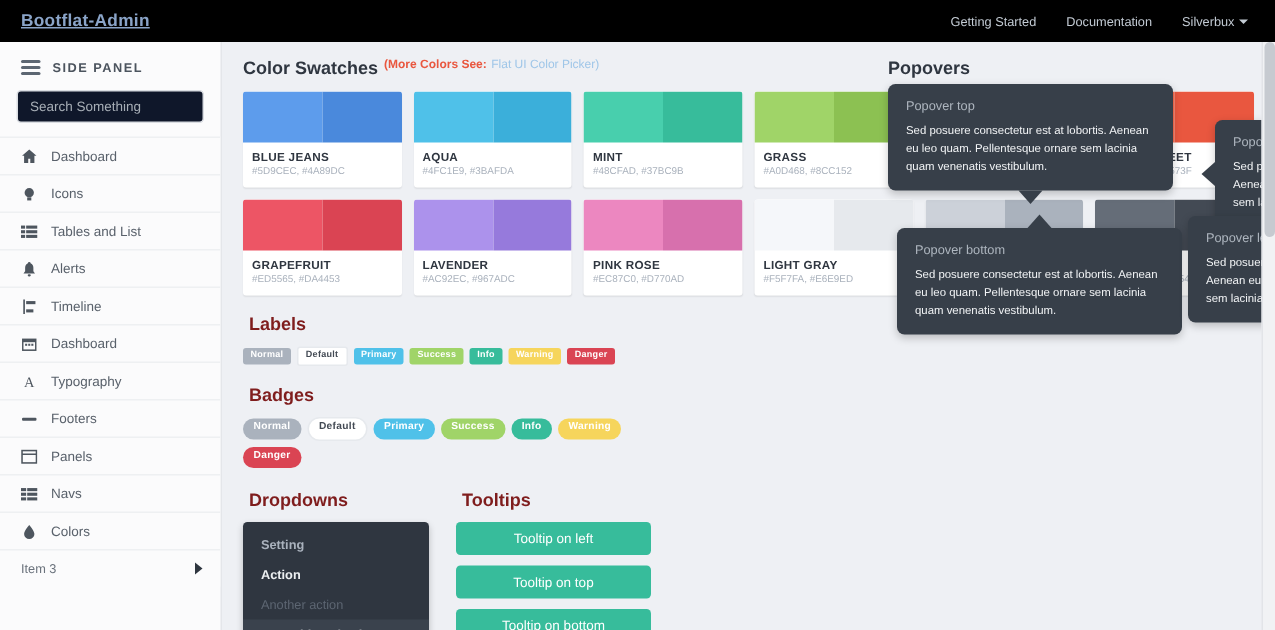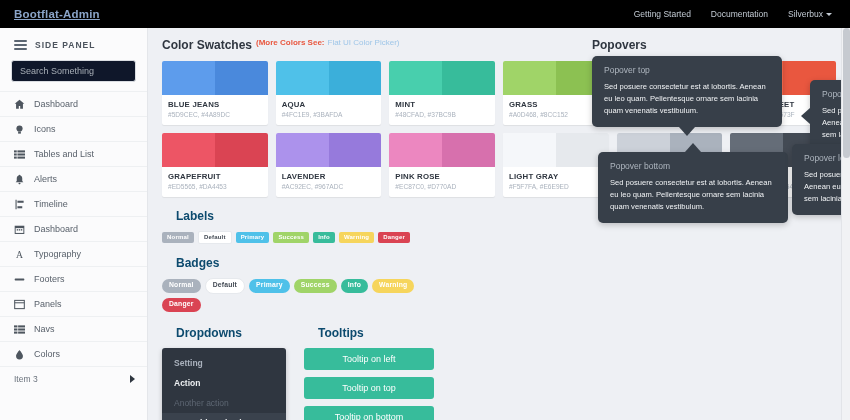--- a/index.html
+++ b/index.html
@@ -66,21 +66,21 @@
   
   .sw-grid { display: grid; grid-template-columns: repeat(6, 1fr); gap: 8px; }
   .sw-card { background: #fff; border-radius: 2px; box-shadow: 0 1px 1px rgba(0,0,0,.07); overflow: hidden; cursor: pointer; }
   .sw-bar { height: 34px; display: flex; }
   .sw-bar span { flex: 1; display: block; }
   .sw-meta { padding: 5px 6px 7px 6px; }
   .sw-name { font-size: 7.8px; font-weight: 700; color: #2f3640; letter-spacing: .2px; }
   .sw-hex { font-size: 6.6px; color: #aab2bd; margin-top: 2px; }
 
   
-  .blk-title { font-size: 12px; font-weight: 700; color: #0c4a6e; margin: 12px 14px 8px; }
+  .blk-title { font-size: 12px; font-weight: 700; color: #7f1d1d; margin: 12px 4px 8px; }
   .chip-row { display: flex; gap: 4px; align-items: center; flex-wrap: wrap; }
   .label-chip {
     font-size: 6px; font-weight: 700; color: #fff; padding: 2px 5px 3px;
     border-radius: 2px; line-height: 1; letter-spacing: .2px; cursor: pointer;
   }
   .badge-chip {
     font-size: 6.8px; font-weight: 700; color: #fff; padding: 3px 7px 4px;
     border-radius: 9px; line-height: 1; letter-spacing: .2px; cursor: pointer;
   }
   .c-normal  { background: #aab2bd; }

